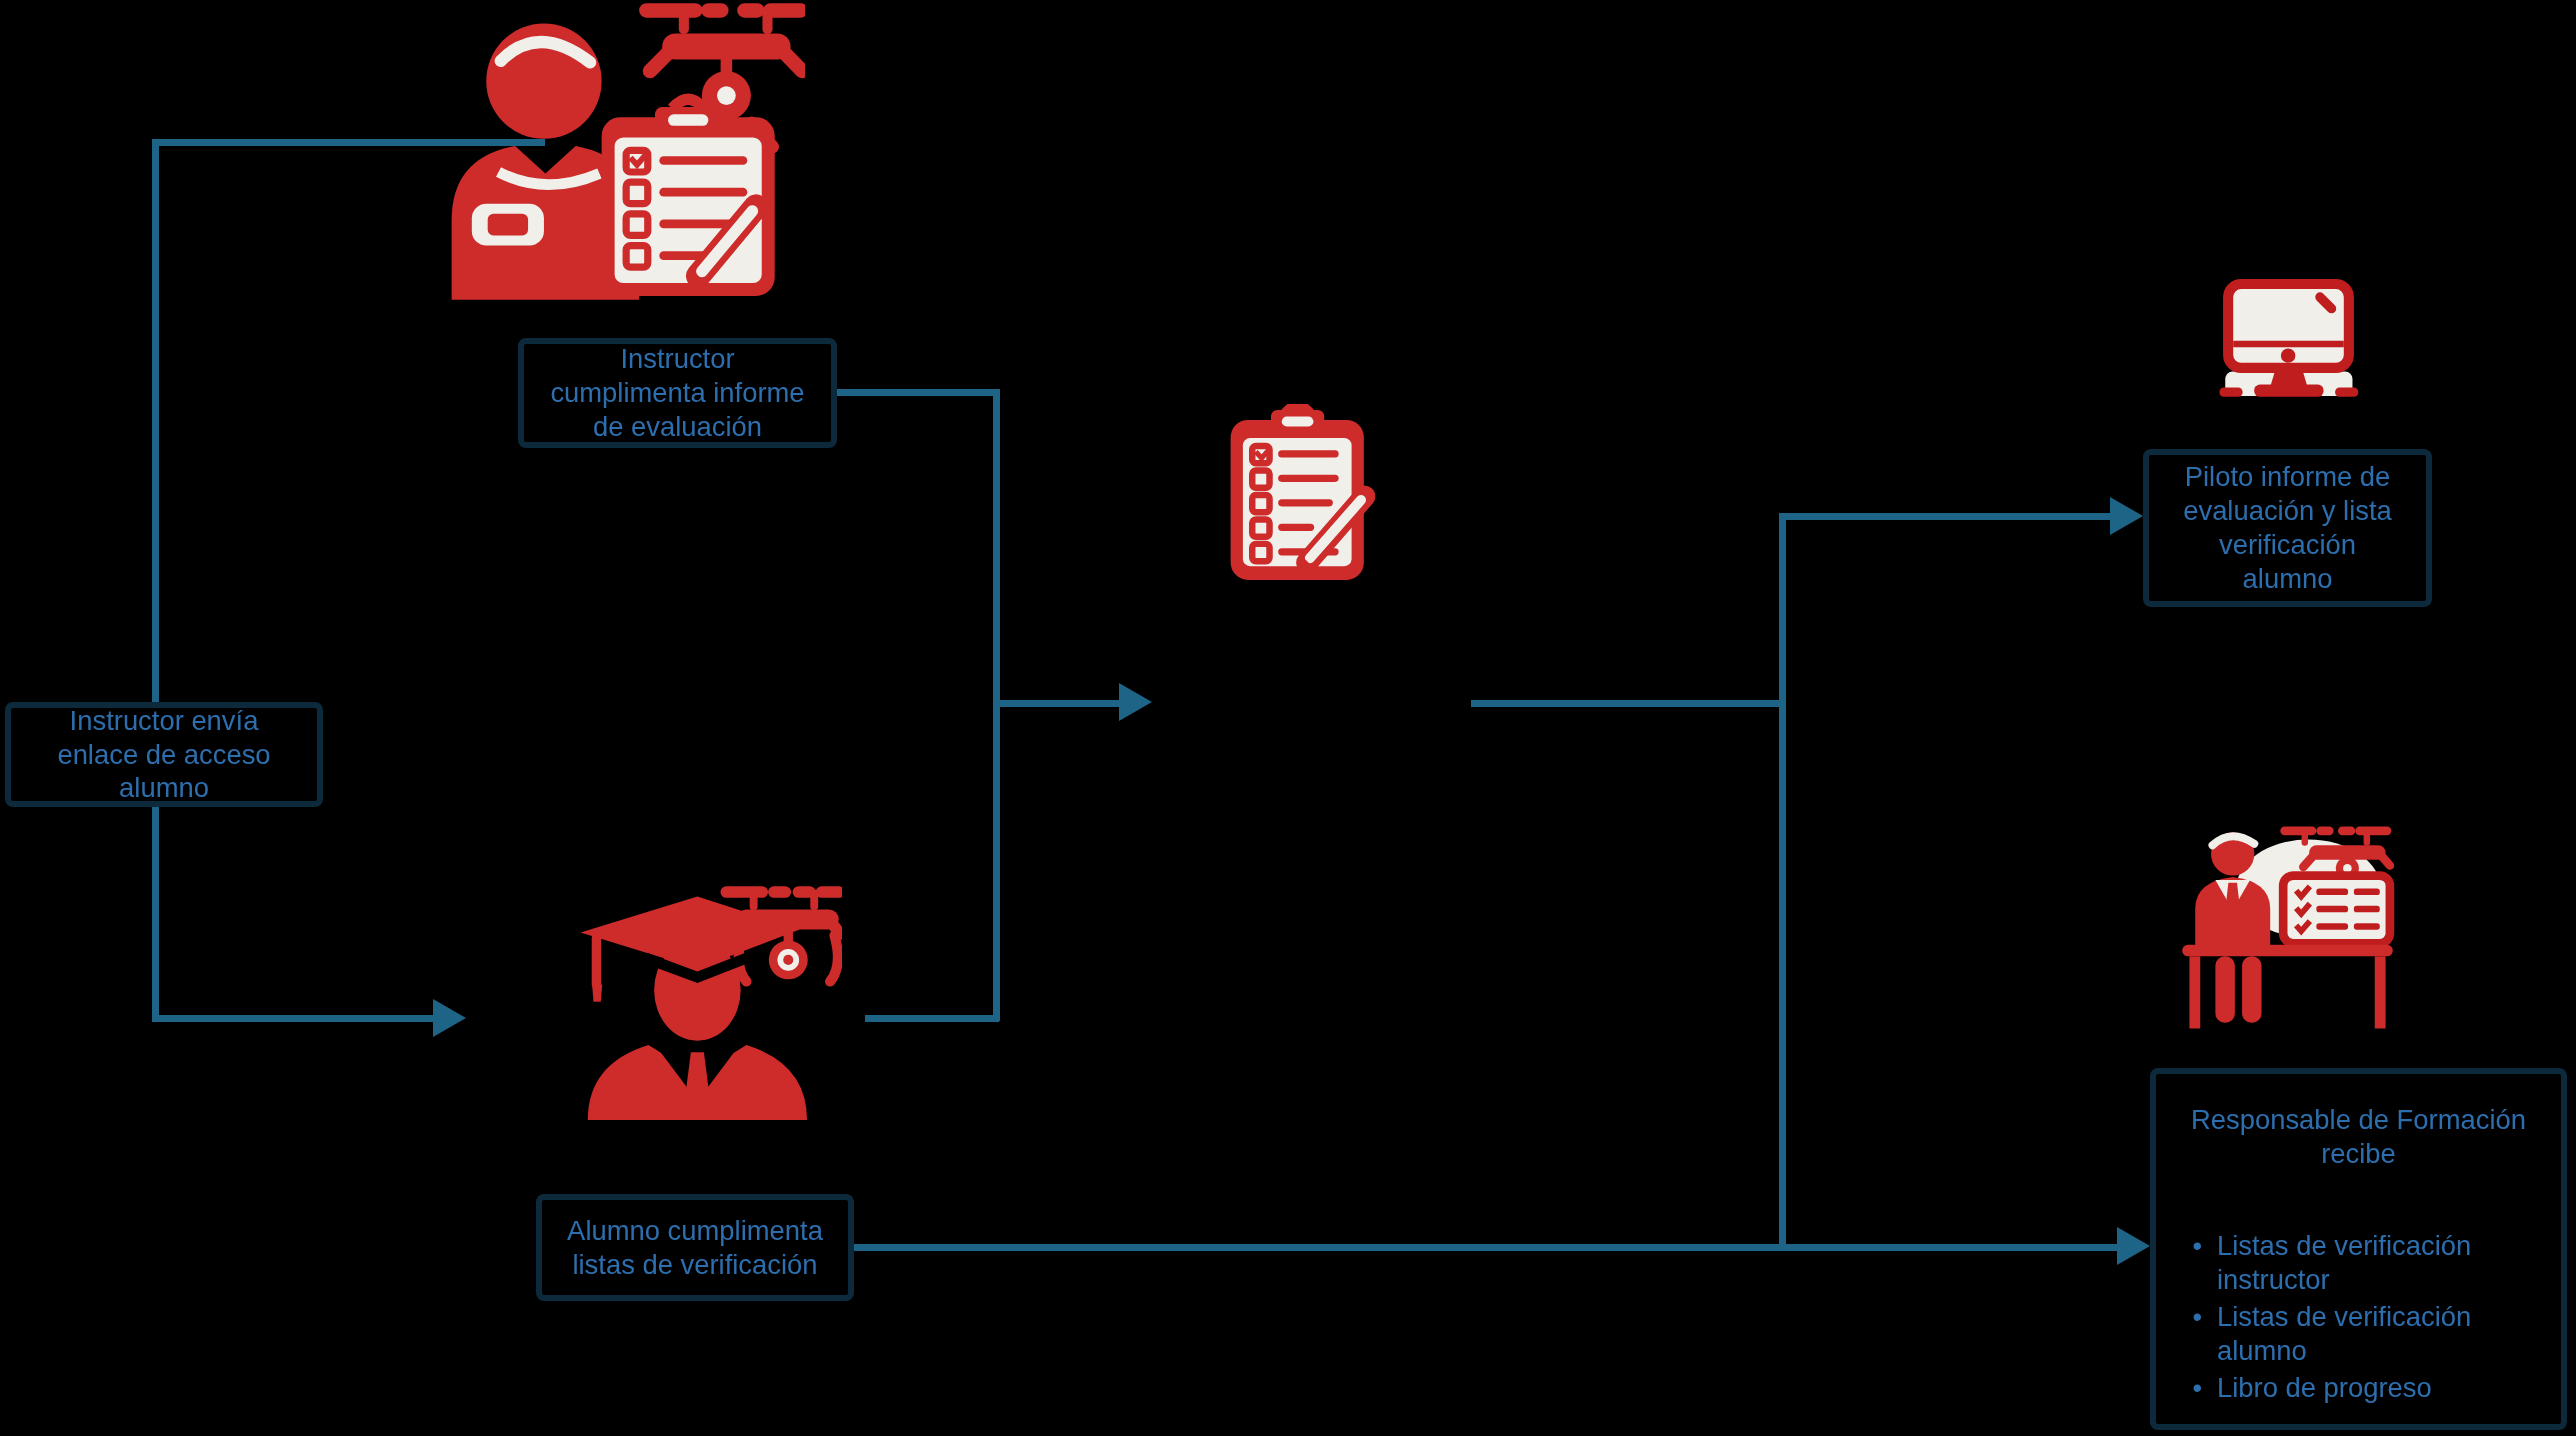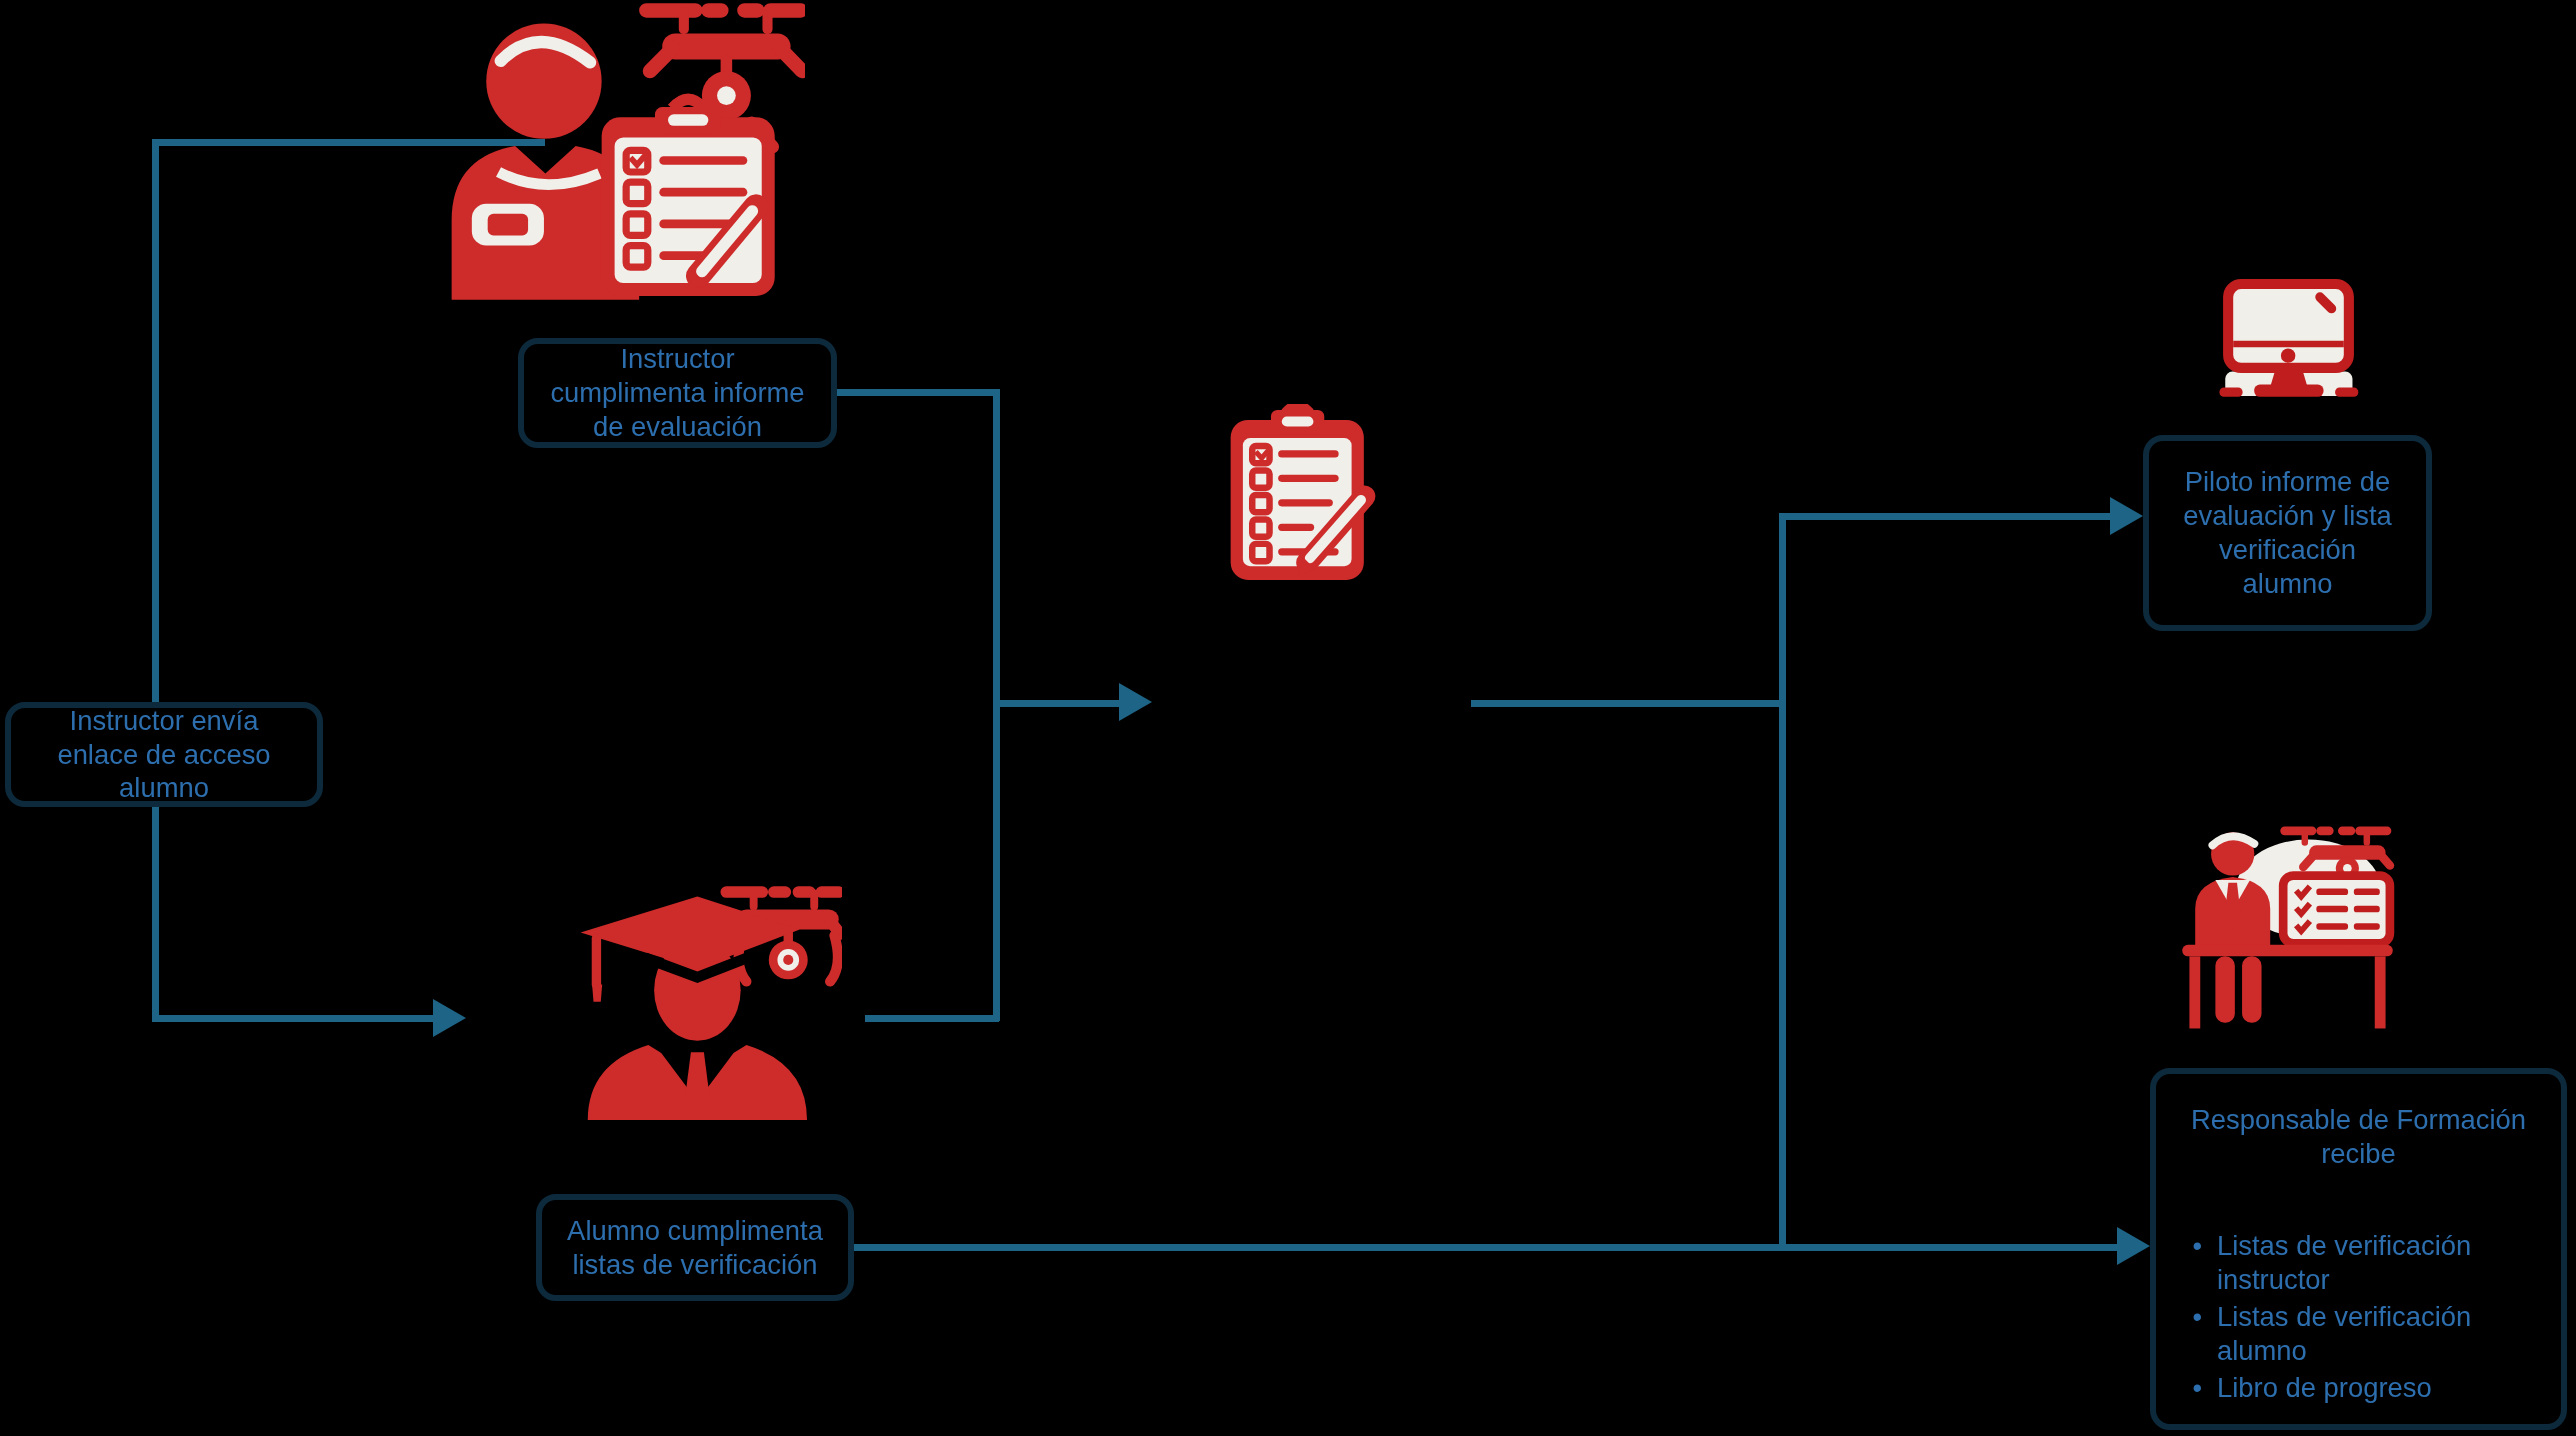--- a/index.html
+++ b/index.html
@@ -1,19 +1,19 @@
 <!DOCTYPE html>
 <html style="font-size:11.6px"><head>
 <meta charset="utf-8">
 <style>
   *{box-sizing:border-box;margin:0;padding:0}
   html,body{background:#000}
   body{font-family:"Liberation Sans",sans-serif}
   .canvas{position:relative;width:2576px;height:1437px;background:#000;overflow:hidden}
-  .node{position:absolute;border:6.5px solid #0D2A3C;border-radius:20px;background:#000;
+  .node{position:absolute;border:6.5px solid #0D2A3C;border-radius:8px;background:#000;
         color:#2D6FAE;display:flex;align-items:center;justify-content:center;
         text-align:center;font-size:27.4px;line-height:1.24;z-index:3}
   .label{white-space:pre-line}
   .line{position:absolute;background:#1E6486;z-index:1}
   .arrowhead{position:absolute;width:0;height:0;border-top:19.5px solid transparent;
              border-bottom:19.5px solid transparent;border-left:33px solid #1E6486;z-index:2}
   .icon{position:absolute;z-index:4}
   .node.big{flex-direction:column;justify-content:flex-start;padding-top:29px}
   .bullets{margin-top:58px;text-align:left;width:332px}
   .bullet-row{display:flex;align-items:flex-start;margin-bottom:2.9px}
@@ -57,21 +57,21 @@
 de evaluación</span>
   </div>
 
   <div class="node" style="left:5px;top:702px;width:318px;height:105px">
     <span class="label">Instructor envía
 enlace de acceso
 alumno</span>
   </div>
 
 
-  <div class="node" style="left:2143px;top:435px;width:289px;height:196px">
+  <div class="node" style="left:2143px;top:449px;width:289px;height:158px">
     <span class="label">Piloto informe de
 evaluación y lista
 verificación
 alumno</span>
   </div>
 
   <div class="node" style="left:536px;top:1194px;width:318px;height:107px">
     <span class="label">Alumno cumplimenta
 listas de verificación</span>
   </div>

